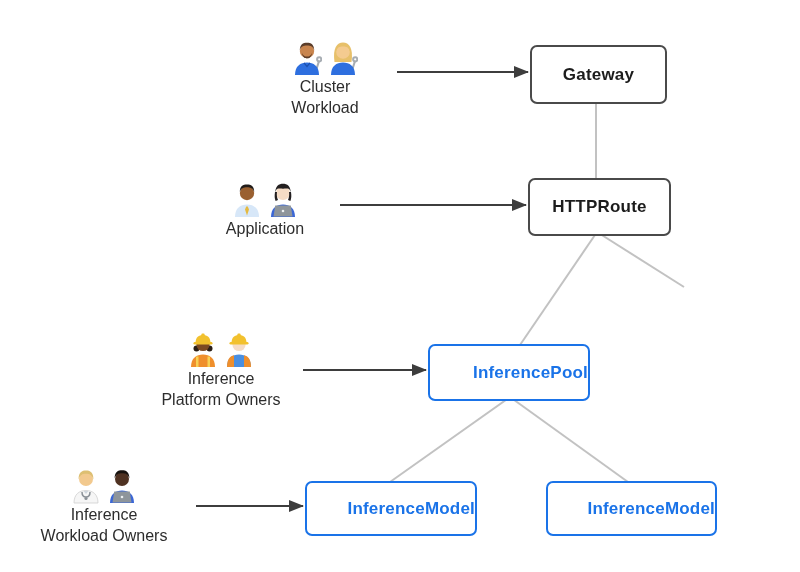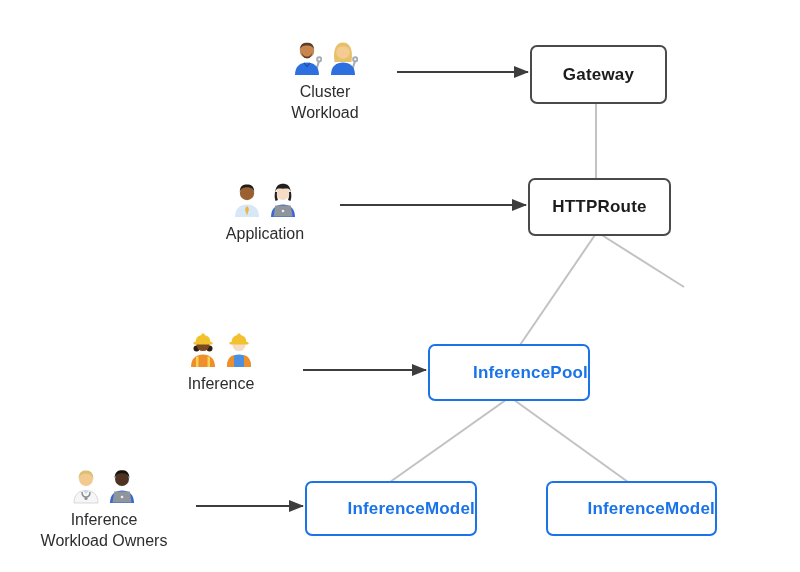--- a/index.html
+++ b/index.html
@@ -10,21 +10,21 @@
   .layer{position:absolute;left:0;top:0;z-index:1;}
   .node{
     position:absolute;z-index:2;display:flex;align-items:center;justify-content:center;
     background:#ffffff;border:2px solid #4a4a4a;border-radius:7px;
     font-size:17px;font-weight:bold;color:#1c1c1c;letter-spacing:.2px;
   }
   .node.blue{border-color:#1a73e8;color:#1a73e8;justify-content:flex-end;}
   .persona{position:absolute;z-index:2;width:180px;}
   .emoji-row{display:flex;justify-content:center;gap:6px;height:38px;align-items:flex-end;}
   .persona-label{
-    text-align:center;font-size:16px;line-height:21px;color:#2d2d2d;margin-top:5px;
+    text-align:center;font-size:16px;line-height:21px;color:#2d2d2d;
   }
 </style>
 </head>
 <body>
 
 <div class="canvas">
 
   <svg class="layer" width="800" height="572" viewBox="0 0 800 572">
     <defs>
       <marker id="ah" markerUnits="userSpaceOnUse" markerWidth="15" markerHeight="12" refX="14" refY="6" orient="auto">
@@ -133,20 +133,21 @@
         <path d="M3 37 C3 29 6 26 10 25.2 L10 37 Z" fill="#ef8f2c"></path>
         <path d="M27 37 C27 29 24 26 20 25.2 L20 37 Z" fill="#ef8f2c"></path>
         <circle cx="15" cy="14.5" r="6.6" fill="#f6dcc5"></circle>
         <path d="M7.5 13 C7.5 7 11 5 15 5 C19 5 22.5 7 22.5 13 Z" fill="#f2c12e"></path>
         <rect x="5.5" y="12" width="19" height="2.6" rx="1.3" fill="#f2c12e"></rect>
         <rect x="13.4" y="3.6" width="3.2" height="3" rx="1" fill="#f2c12e"></rect>
       </svg>
     </div>
     <div class="persona-label">
       <div>Inference</div>
+      <div>Platform Owners</div>
     </div>
   </div>
 
   <div class="persona" style="left:14px;top:466px">
     <div class="emoji-row">
       <svg width="30" height="38" viewBox="0 0 30 38">
         <path d="M3 37 C3 28 8.5 24.5 15 24.5 C21.5 24.5 27 28 27 37 Z" fill="#f6f6f6" stroke="#cfcfcf" stroke-width="0.8"></path>
         <path d="M12.5 25 L15 28 L17.5 25 Z" fill="#cfd6dd"></path>
         <path d="M11 26 C11 29.5 12.8 31 15 31 C17.2 31 19 29.5 19 26" fill="none" stroke="#8a9096" stroke-width="1.5"></path>
         <circle cx="15" cy="32.5" r="1.6" fill="#8a9096"></circle>

